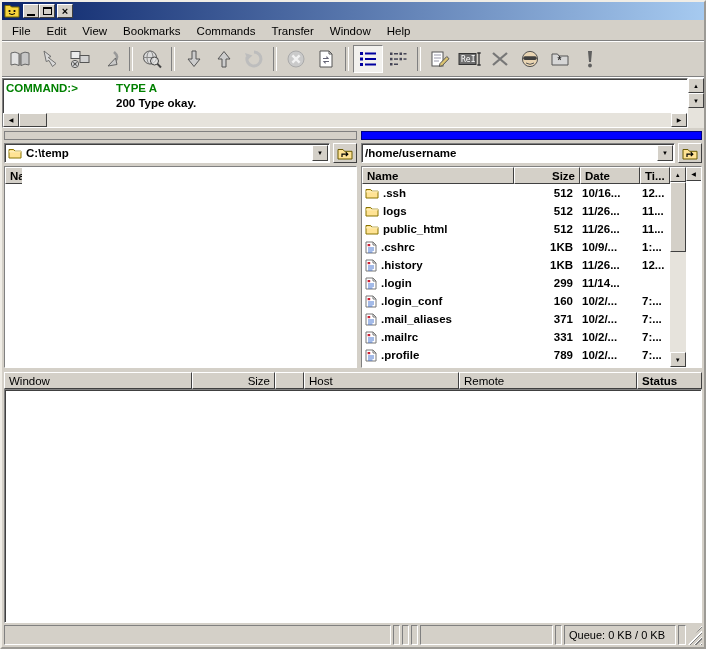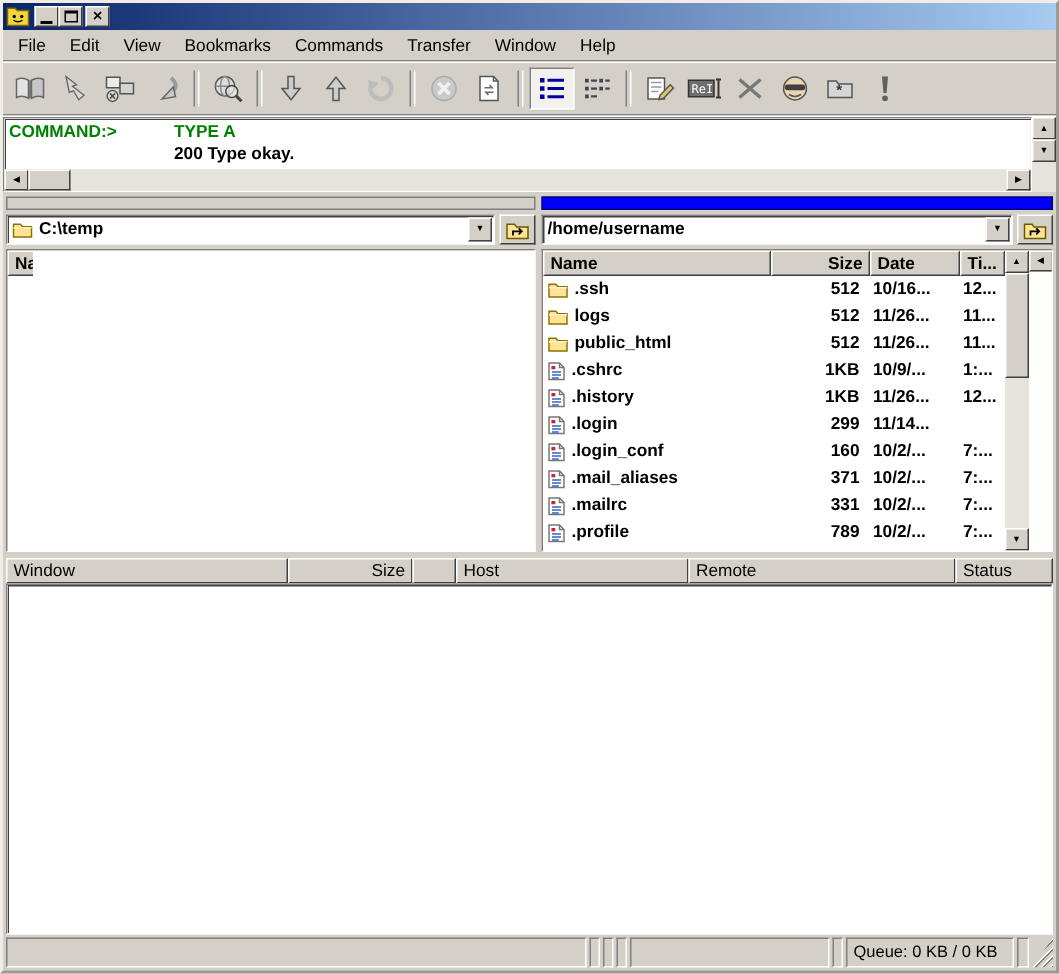--- a/index.html
+++ b/index.html
@@ -105,21 +105,21 @@
   .vtrack{flex:1;}
 
   
   .queue-hdr{height:17px;flex:0 0 17px;display:flex;margin:2px 2px 0 2px;overflow:hidden;}
   .queue-hdr .hdr-cell{font-weight:normal;}
   .queue-hdr .hdr-cell:nth-child(1){width:188px;flex:0 0 188px;}
   .queue-hdr .hdr-cell:nth-child(2){width:83px;flex:0 0 83px;}
   .queue-hdr .hdr-cell:nth-child(3){width:29px;flex:0 0 29px;}
   .queue-hdr .hdr-cell:nth-child(4){width:155px;flex:0 0 155px;}
   .queue-hdr .hdr-cell:nth-child(5){width:178px;flex:0 0 178px;}
-  .queue-hdr .hdr-cell:nth-child(6){flex:1;}
+  .queue-hdr .hdr-cell:nth-child(6){flex:1;font-weight:bold;}
   .queue-list{flex:1;margin:0 2px;background:#fff;border:1px solid;
               border-color:#808080 #fff #fff #808080;box-shadow:inset 1px 1px 0 #404040;}
 
   
   .statusbar{height:20px;flex:0 0 20px;margin:2px;display:flex;gap:2px;align-items:stretch;font-size:11px;}
   .sb-panel{box-sizing:border-box;border:1px solid;border-color:#808080 #fff #fff #808080;
             display:flex;align-items:center;padding:0 4px;white-space:nowrap;overflow:hidden;}
   .sb-p1{flex:1;}
   .sb-tiny{width:7px;flex:0 0 7px;padding:0;}
   .sb-p2{width:133px;flex:0 0 133px;}

